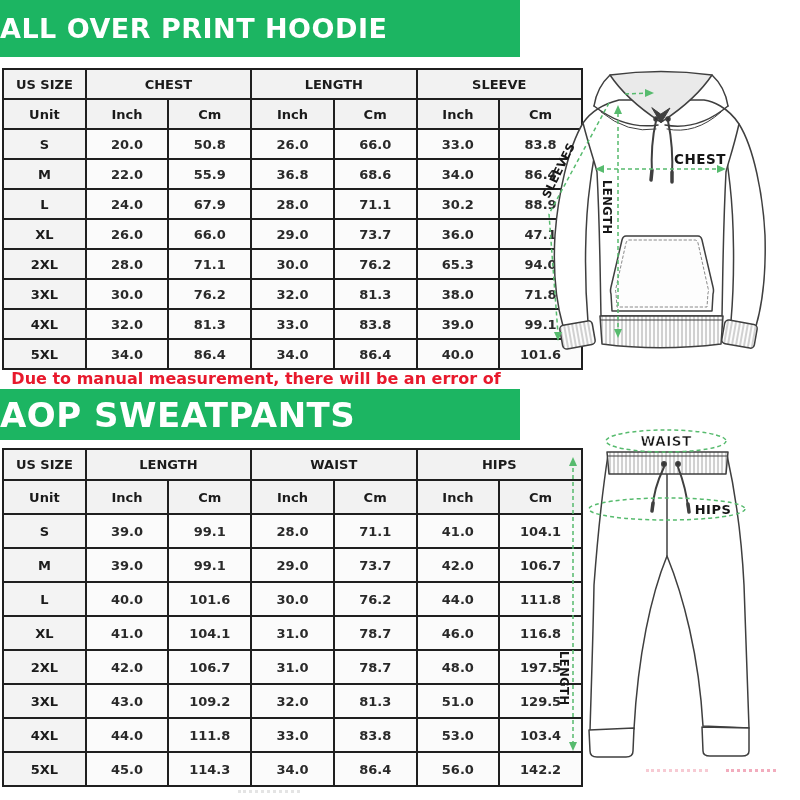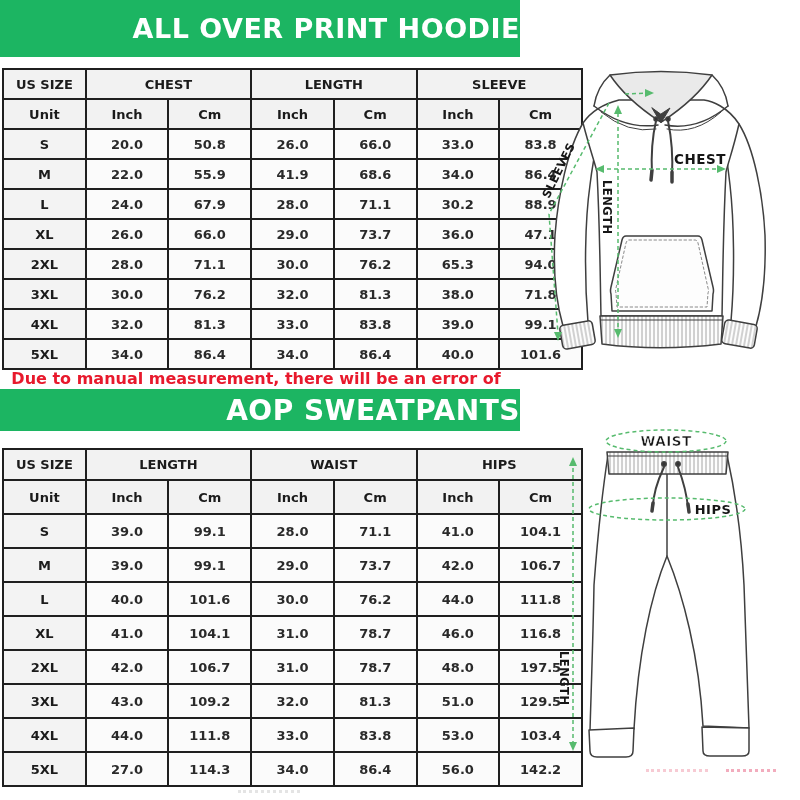--- a/index.html
+++ b/index.html
@@ -2,25 +2,25 @@
 <html style="--banner-green: #1cb562; --note-red: #e8192c; --arrow-green: #57bb6e; --line-gray: #3f3f3f;"><head>
 <meta charset="utf-8">
 <style>
   html,body{margin:0;padding:0;}
   body{
     position:relative;width:800px;height:800px;background:#fff;overflow:hidden;
     font-family:"DejaVu Sans","Liberation Sans",sans-serif;color:#1b1b1b;
   }
   .banner{
     position:absolute;left:0;width:520px;background:var(--banner-green,#1cb562);
-    display:flex;align-items:center;justify-content:flex-end;
+    display:flex;align-items:center;justify-content:flex-start;
     color:#fff;font-weight:800;letter-spacing:.5px;
   }
   .banner1{top:0;height:57px;font-size:27px;}
-  .banner2{top:389px;height:42px;font-size:28px;}
+  .banner2{top:389px;height:51px;font-size:34px;}
   .size-table{
     position:absolute;left:2px;width:581px;border-collapse:collapse;table-layout:fixed;
     background:#86efac;
   }
   .t1{top:68px;}
   .t2{top:448px;}
   .size-table th,.size-table td{
     border:2px solid #1f1f1f;text-align:center;vertical-align:middle;padding:0;
     font-size:13px;overflow:hidden;white-space:nowrap;
   }
@@ -75,21 +75,21 @@
         <td>50.8</td>
         <td>26.0</td>
         <td>66.0</td>
         <td>33.0</td>
         <td>83.8</td>
       </tr>
       <tr>
         <th>M</th>
         <td>22.0</td>
         <td>55.9</td>
-        <td>41.9</td>
+        <td>36.8</td>
         <td>68.6</td>
         <td>34.0</td>
         <td>86.4</td>
       </tr>
       <tr>
         <th>L</th>
         <td>24.0</td>
         <td>67.9</td>
         <td>28.0</td>
         <td>71.1</td>
@@ -227,21 +227,21 @@
         <th>4XL</th>
         <td>44.0</td>
         <td>111.8</td>
         <td>33.0</td>
         <td>83.8</td>
         <td>53.0</td>
         <td>103.4</td>
       </tr>
       <tr>
         <th>5XL</th>
-        <td>27.0</td>
+        <td>45.0</td>
         <td>114.3</td>
         <td>34.0</td>
         <td>86.4</td>
         <td>56.0</td>
         <td>142.2</td>
       </tr>
     </tbody>
   </table>
 
 <svg id="hoodie-svg" class="diagram" width="275" height="310" viewBox="525 55 275 310">

